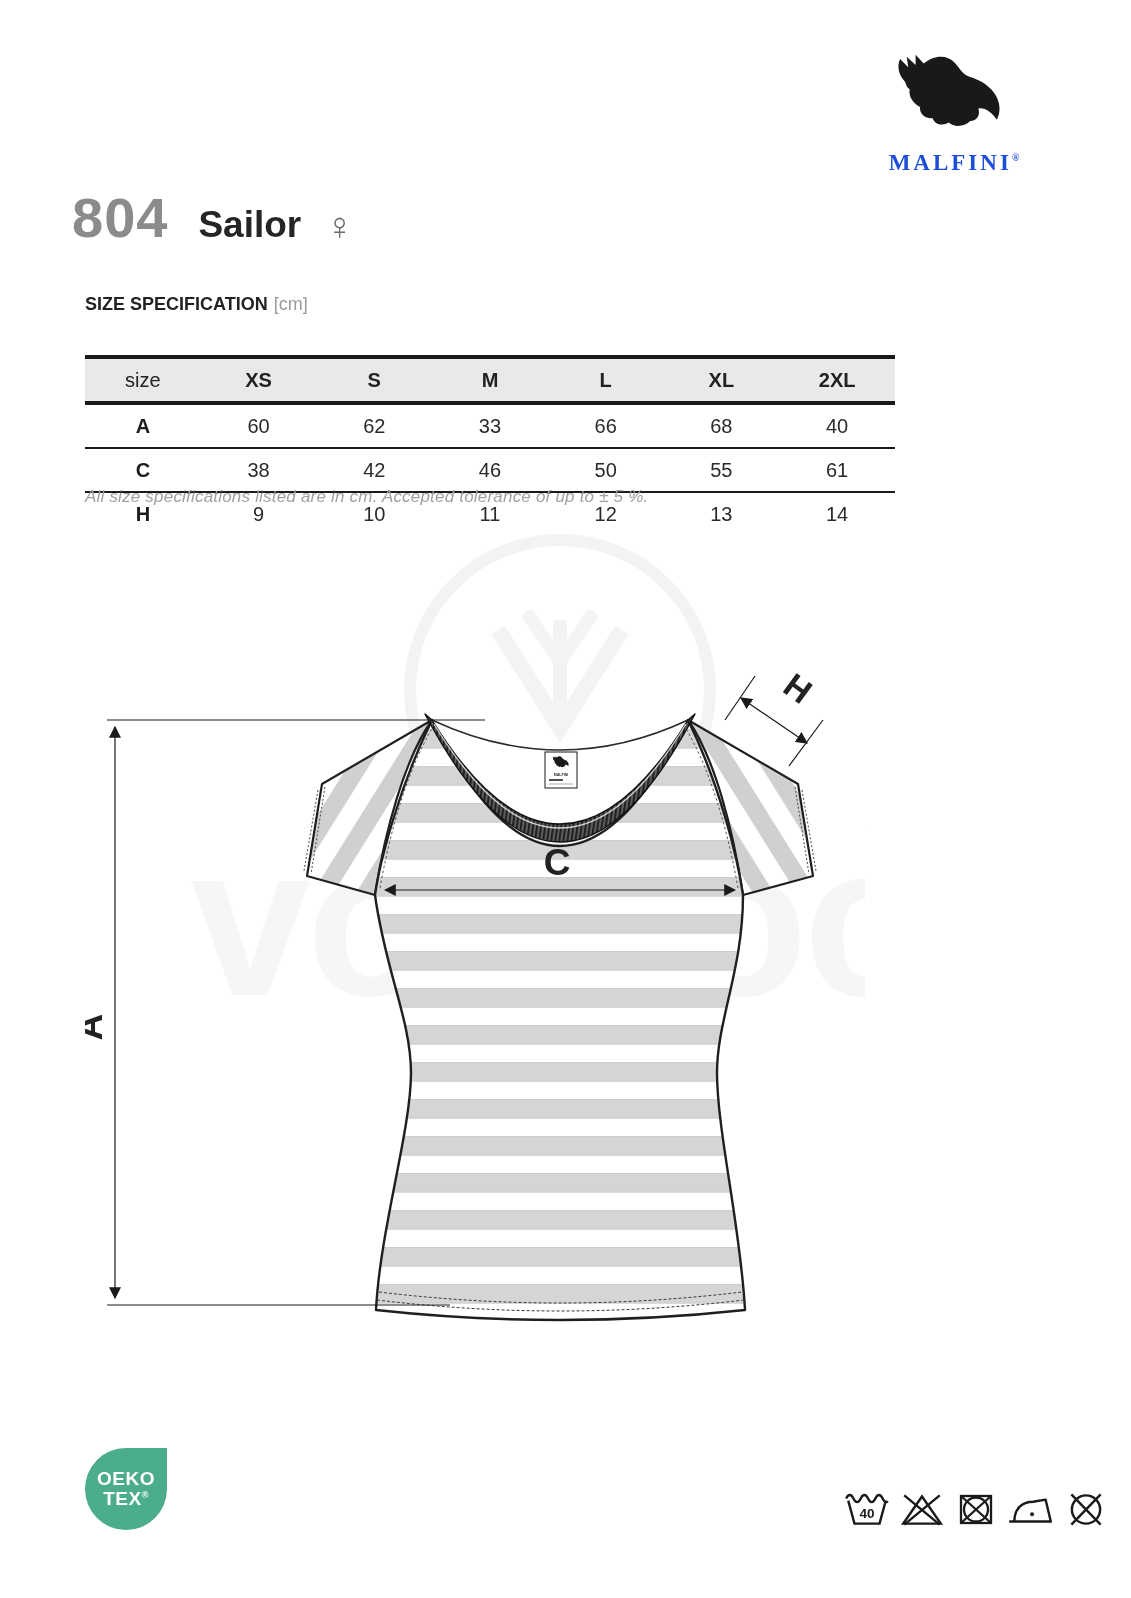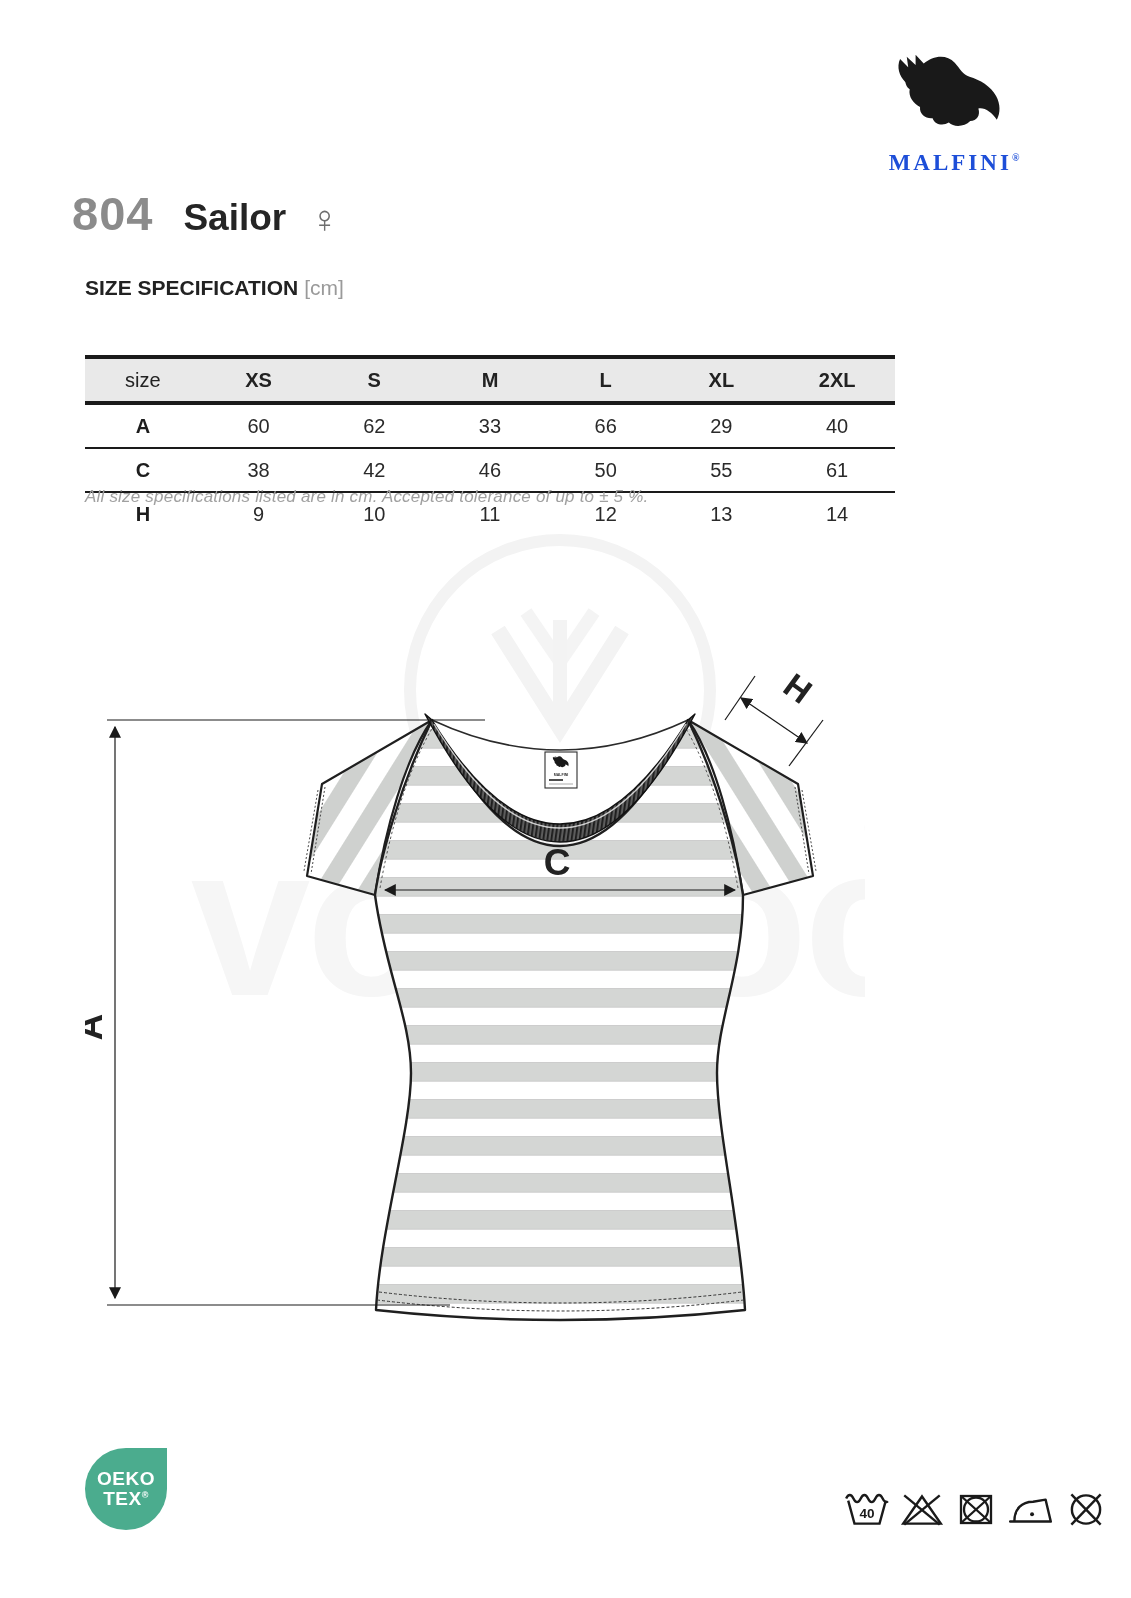--- a/index.html
+++ b/index.html
@@ -12,26 +12,26 @@
   
   .brand{right:92px;top:48px;width:170px;text-align:center;}
   .brand .wordmark{
     font-family:"Liberation Serif","DejaVu Serif",serif;
     font-weight:700;font-size:23px;letter-spacing:3px;color:#1d4ed8;margin-top:2px;white-space:nowrap;
   }
   .brand .reg{font-size:10px;vertical-align:super;letter-spacing:0;}
 
   
   .title-row{left:72px;top:190px;display:flex;align-items:baseline;}
-  .product-code{font-size:47px;font-weight:700;color:#8b8b8b;letter-spacing:1px;line-height:1;}
+  .product-code{font-size:56px;font-weight:700;color:#8b8b8b;letter-spacing:1px;line-height:1;}
   .product-name{font-size:37px;font-weight:700;color:#252525;margin-left:30px;line-height:1;}
   .gender{font-size:38px;color:#6e6e6e;margin-left:24px;line-height:1;transform:translateY(2px);}
 
   
-  .spec-heading{left:85px;top:276px;font-size:21px;font-weight:700;color:#222;}
+  .spec-heading{left:85px;top:294px;font-size:18px;font-weight:700;color:#222;}
   .spec-heading .unit{color:#9a9a9a;font-weight:400;margin-left:6px;}
 
   table.sizes{
     left:85px;top:311px;width:810px;border-collapse:collapse;position:absolute;
     border-top:4px solid #1a1a1a;font-size:20px;margin-top:44px;
   }
   table.sizes th,table.sizes td{width:14.28%;text-align:center;height:42px;padding:0;}
   table.sizes thead tr{background:#e9e9e9;border-bottom:4px solid #1a1a1a;}
   table.sizes thead th{font-weight:700;color:#222;}
   table.sizes thead th.size-col{font-weight:400;}
@@ -97,21 +97,21 @@
       <th>2XL</th>
     </tr>
   </thead>
   <tbody>
     <tr>
       <th>A</th>
       <td>60</td>
       <td>62</td>
       <td>33</td>
       <td>66</td>
-      <td>29</td>
+      <td>68</td>
       <td>40</td>
     </tr>
     <tr>
       <th>C</th>
       <td>38</td>
       <td>42</td>
       <td>46</td>
       <td>50</td>
       <td>55</td>
       <td>61</td>

